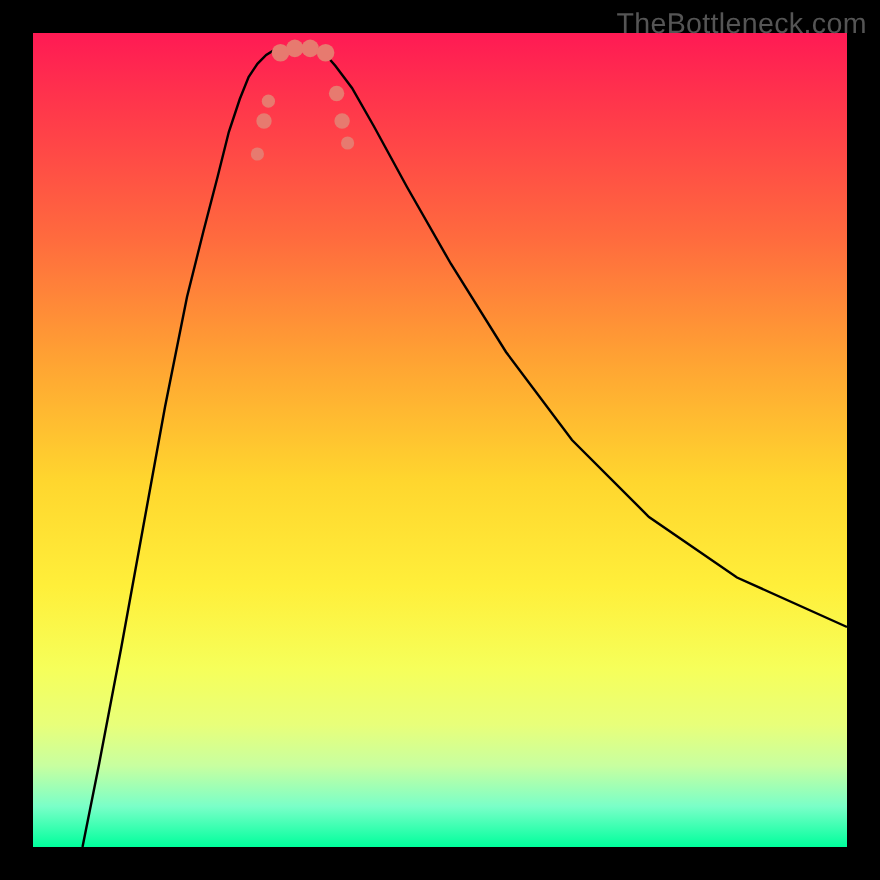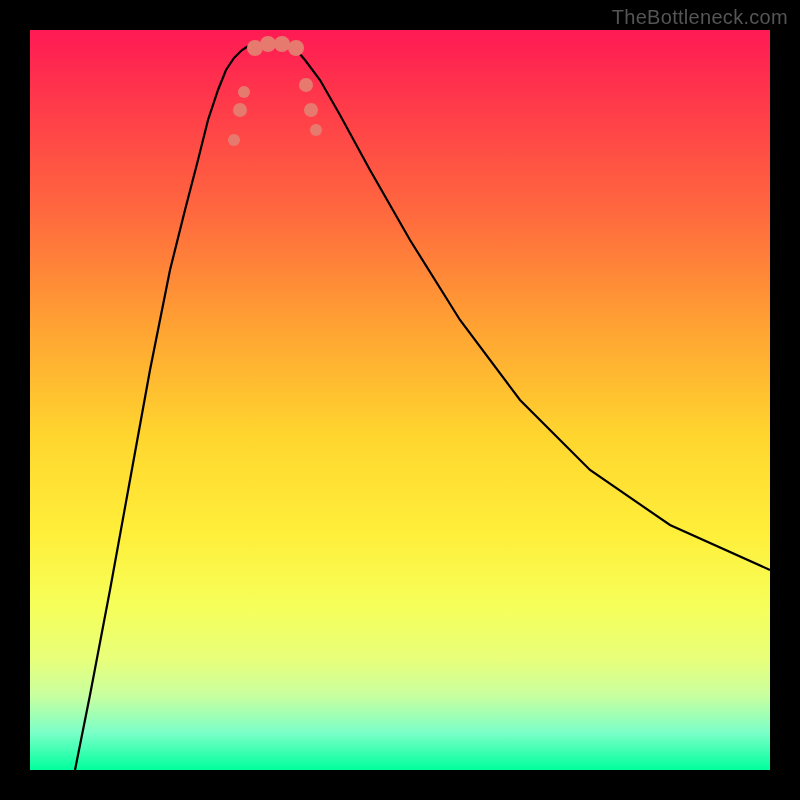--- a/index.html
+++ b/index.html
@@ -30,21 +30,21 @@
       #c8ffa0 90%,
       #7affc8 95%,
       #00ff9c 100%
     );
   }
   .watermark {
     position: absolute;
     top: 6px;
     right: 12px;
     color: #555;
-    font-size: 20px;
+    font-size: 26px;
     font-weight: 500;
     letter-spacing: 0.3px;
     z-index: 10;
   }
   svg.plot {
     position: absolute;
     left: 0;
     top: 0;
     width: 740px;
     height: 740px;

